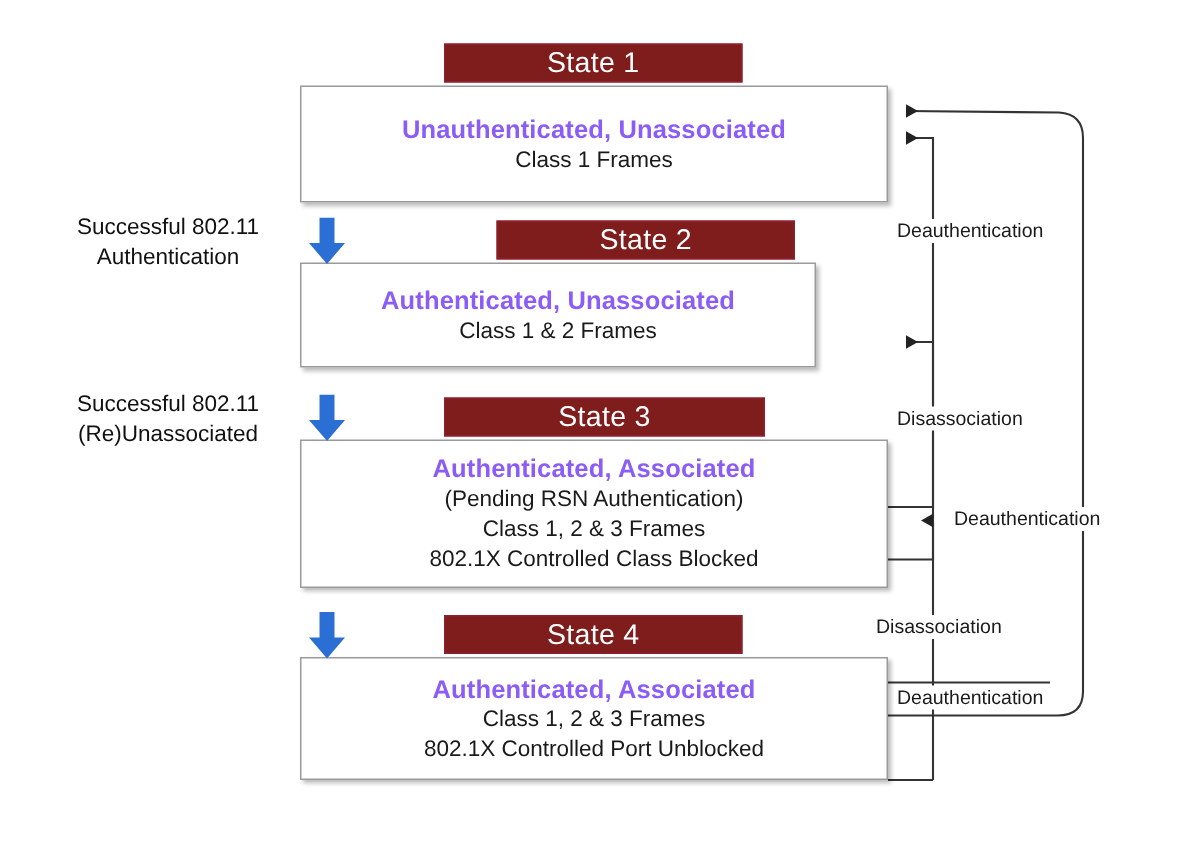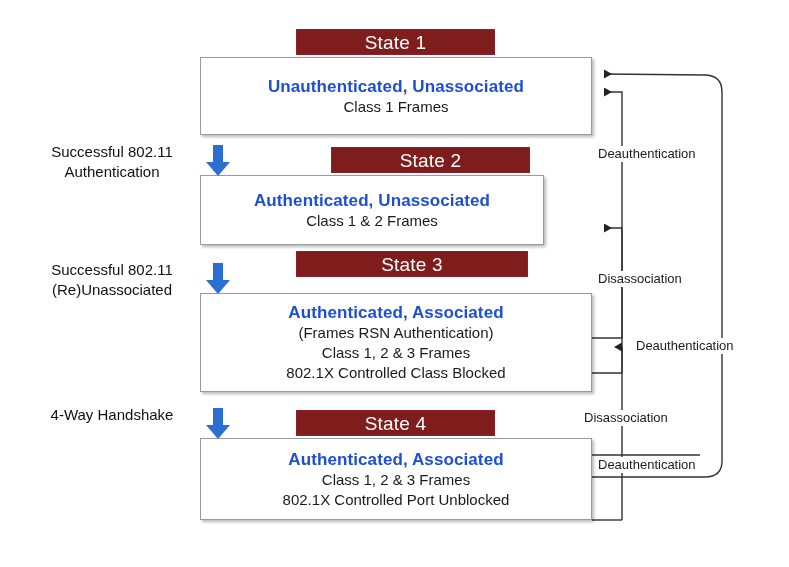--- a/index.html
+++ b/index.html
@@ -49,21 +49,21 @@
     box-sizing: border-box;
     box-shadow: 2px 2px 3px rgba(0,0,0,0.28);
     display: flex;
     flex-direction: column;
     align-items: center;
     justify-content: center;
   }
   .state-title {
     font-size: 17px;
     font-weight: bold;
-    color: #1d4ed8;
+    color: #8b5cf6;
     line-height: 21px;
     letter-spacing: 0.1px;
   }
   .state-line {
     font-size: 15px;
     color: #1a1a1a;
     line-height: 20px;
   }
 
   
@@ -134,24 +134,24 @@
 
   <div class="state-group">
     <div class="state-header" style="left:296px; top:147px; width:199px; height:26px;margin-left:35px;">State 2</div>
     <div class="state-box" style="left:200px; top:175px; width:344px; height:70px;">
       <div class="state-title">Authenticated, Unassociated</div>
       <div class="state-line">Class 1 &amp; 2 Frames</div>
     </div>
   </div>
 
   <div class="state-group">
-    <div class="state-header" style="left:296px; top:251px; width:232px; height:26px;">State 3</div>
+    <div class="state-header" style="left:296px; top:265px; width:214px; height:26px;">State 3</div>
     <div class="state-box" style="left:200px; top:293px; width:392px; height:99px;">
       <div class="state-title">Authenticated, Associated</div>
-      <div class="state-line">(Frames RSN Authentication)</div>
+      <div class="state-line">(Pending RSN Authentication)</div>
       <div class="state-line">Class 1, 2 &amp; 3 Frames</div>
       <div class="state-line">802.1X Controlled Class Blocked</div>
     </div>
   </div>
 
   <div class="state-group">
     <div class="state-header" style="left:296px; top:410px; width:199px; height:26px;">State 4</div>
     <div class="state-box" style="left:200px; top:438px; width:392px; height:82px;">
       <div class="state-title">Authenticated, Associated</div>
       <div class="state-line">Class 1, 2 &amp; 3 Frames</div>
@@ -173,21 +173,20 @@
     <div>Successful 802.11</div>
     <div>Authentication</div>
   </div>
 
   <div class="trans-label" style="left:24px; top:260px; width:176px;">
     <div>Successful 802.11</div>
     <div>(Re)Unassociated</div>
   </div>
 
   <div class="trans-label" style="left:24px; top:405px; width:176px;">
-    <div>4-Way Handshake</div>
   </div>
 
   <div class="wire-label" style="left:596px; top:146px;">Deauthentication</div>
 
   <div class="wire-label" style="left:596px; top:271px;">Disassociation</div>
 
   <div class="wire-label" style="left:634px; top:338px;">Deauthentication</div>
 
   <div class="wire-label" style="left:582px; top:410px;">Disassociation</div>
 

